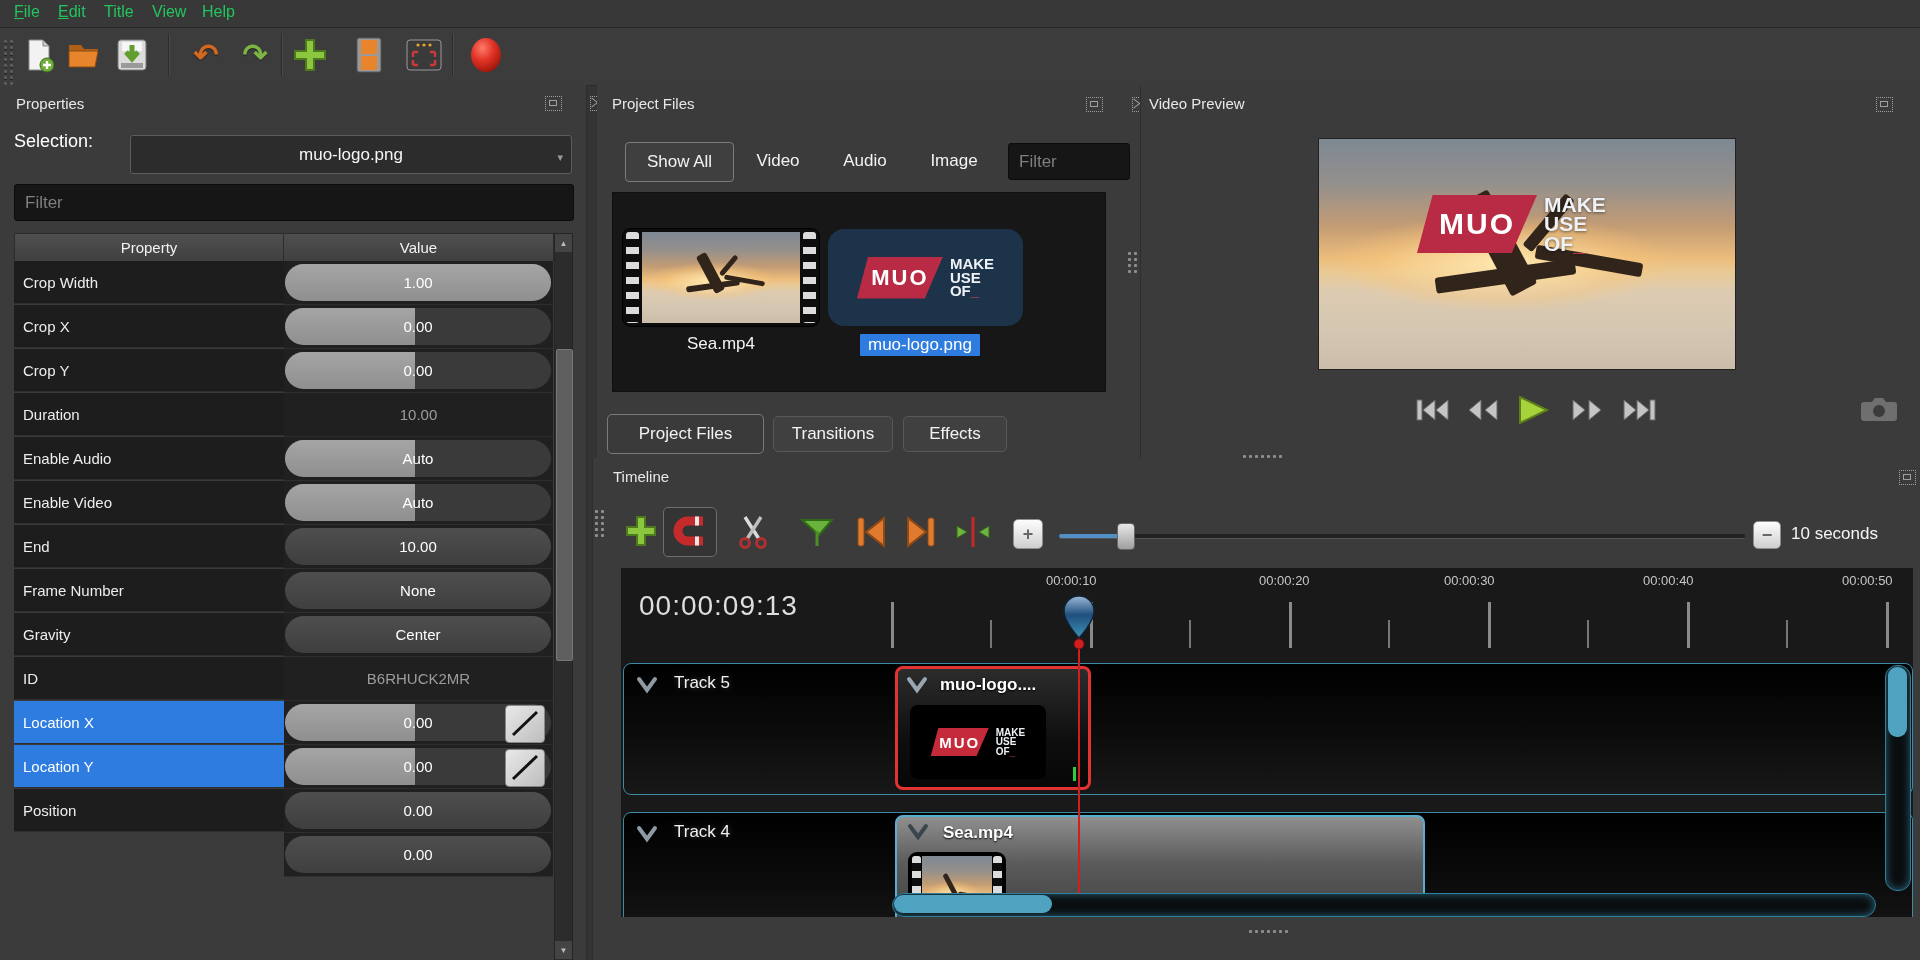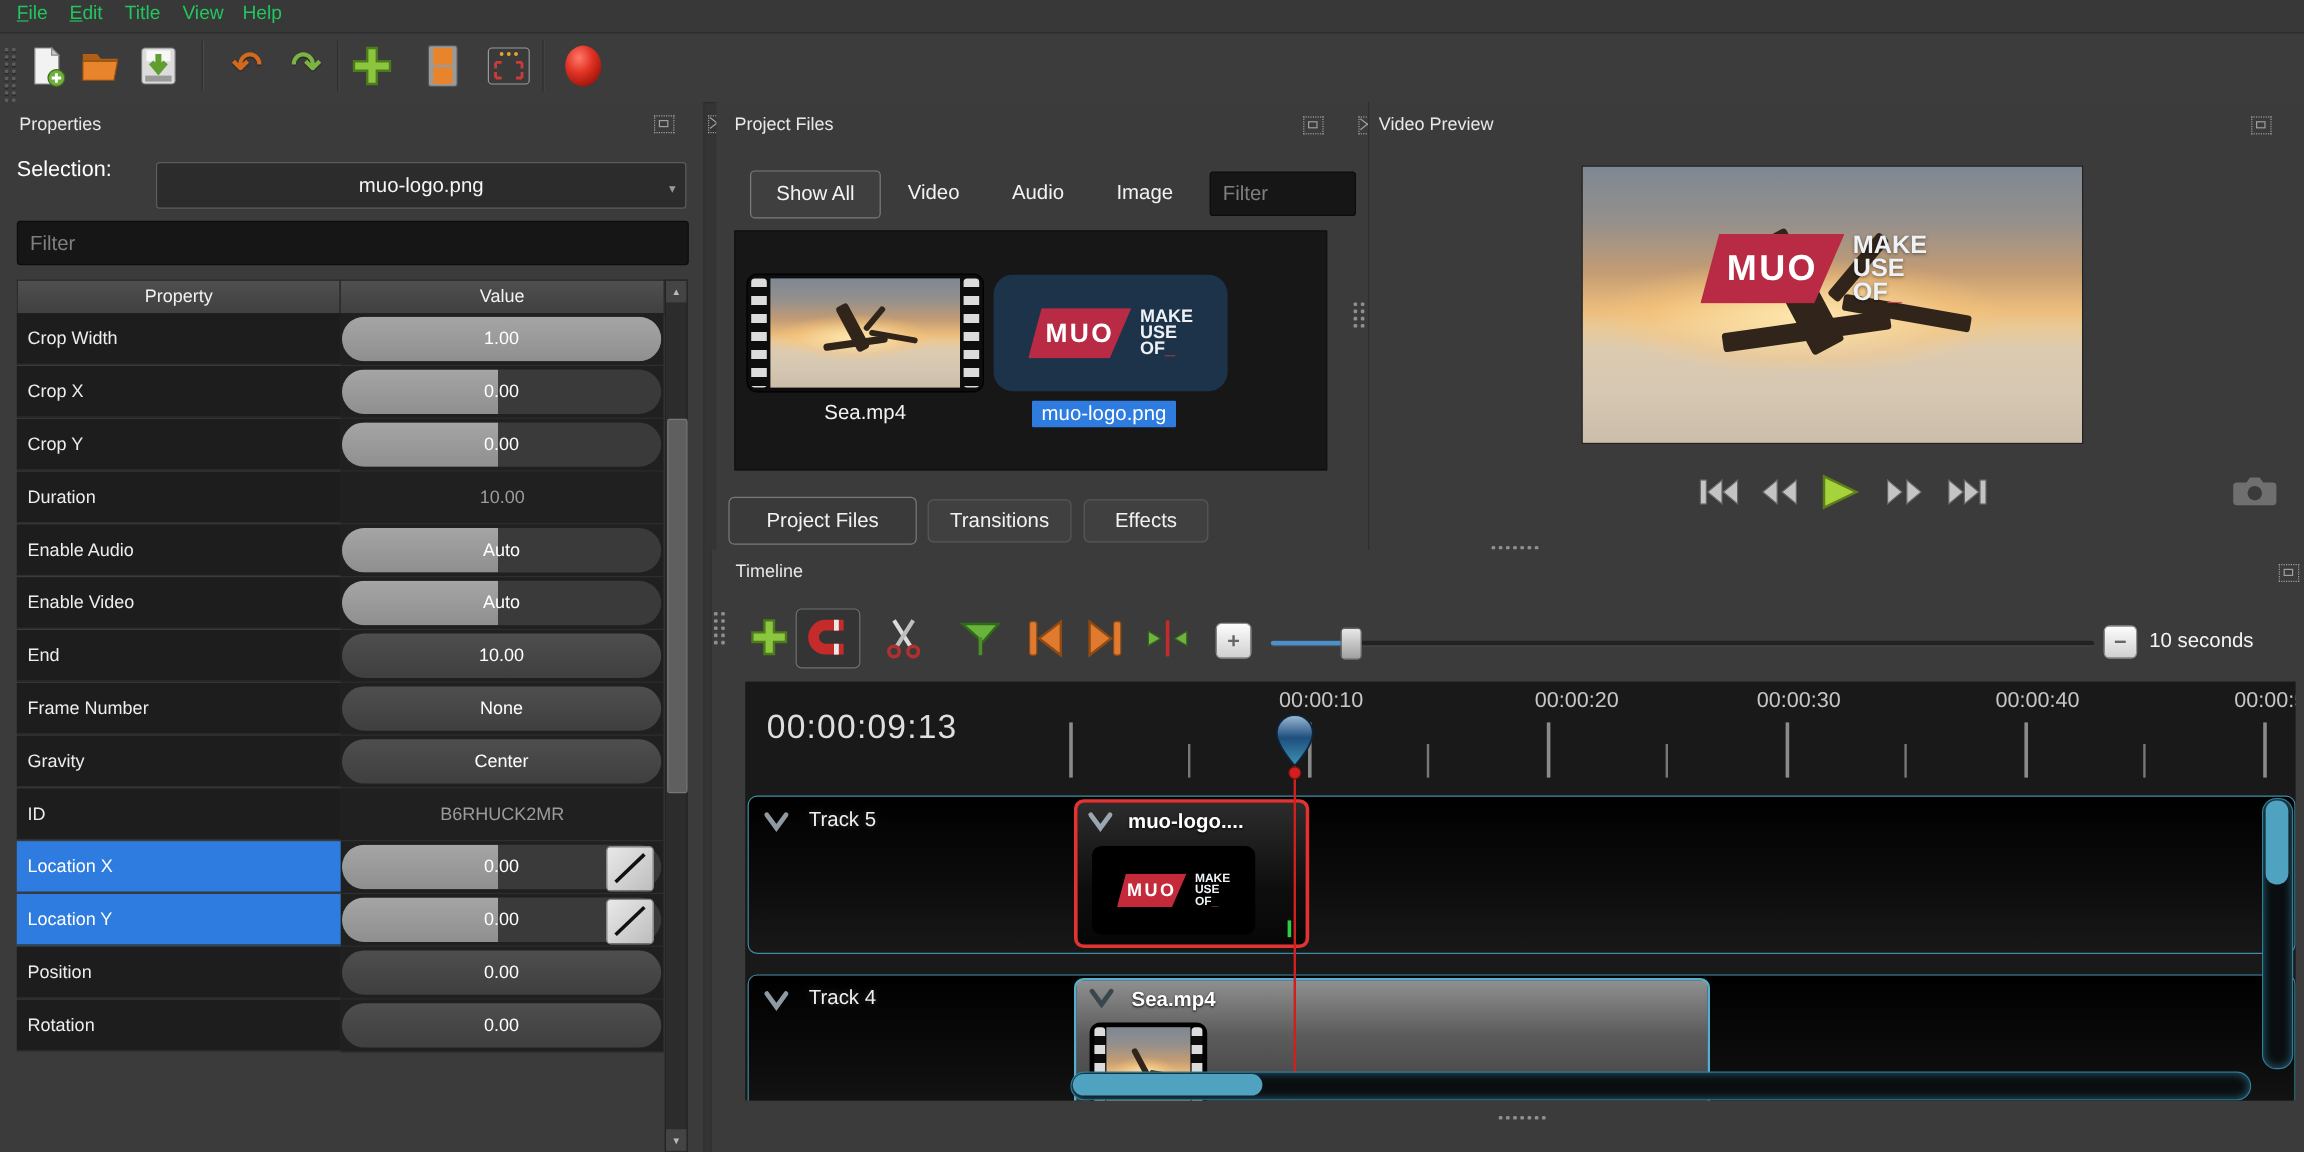--- a/index.html
+++ b/index.html
@@ -92,21 +92,21 @@
   #timeline{left:592px;top:458px;width:1328px;height:502px;background:#3b3b3b;border-left:1px solid #2e2e2e}
   .tl-icon{position:absolute;display:flex;align-items:center;justify-content:center}
   #magnet-btn{left:70px;top:49px;width:52px;height:48px;border:1px solid #6e6e6e;border-radius:5px;background:#343434}
   .sq-btn{background:linear-gradient(#fdfdfd,#cfcfcf);border:1px solid #8f8f8f;border-radius:5px;display:flex;align-items:center;justify-content:center;color:#666;font-weight:bold}
   #zslider-track{left:466px;top:76px;width:686px;height:4px;background:#222;border-radius:2px;border-bottom:1px solid #555}
   #zslider-fill{left:466px;top:76px;width:66px;height:4px;background:#5090c8;border-radius:2px}
   #zslider-handle{left:524px;top:65px;width:16px;height:25px;background:linear-gradient(#e8e8e8,#9f9f9f);border:1px solid #666;border-radius:4px}
   #zoom-label{left:1198px;top:66px;font-size:17px;color:#f5f5f5}
   #tl-canvas{left:28px;top:110px;width:1292px;height:349px;background:#191919;overflow:hidden}
   #timecode{left:18px;top:22px;font-size:28px;color:#dedede;letter-spacing:1px}
-  .rlabel{position:absolute;top:5px;width:90px;margin-left:-45px;text-align:right;font-size:18px;color:#c6c6c6}
+  .rlabel{position:absolute;top:5px;width:90px;margin-left:-45px;text-align:left;font-size:13px;color:#c6c6c6}
   .tick{position:absolute;background:#8a8a8a}
   .tick.tall{top:34px;width:3px;height:46px}
   .tick.short{top:52px;width:2px;height:28px;background:#777}
   .track{position:absolute;left:2px;width:1288px;height:130px;border:1px solid #3c8aa4;border-radius:8px;
          background:linear-gradient(180deg,#000 0%,#0c0c0c 55%,#181818 100%)}
   .track-name{position:absolute;left:50px;top:9px;font-size:17px;color:#f0f0f0;text-shadow:0 0 6px rgba(255,255,255,.25)}
   .chev{position:absolute;left:12px;top:12px}
   .clip{position:absolute;border-radius:8px;box-sizing:border-box}
   #clip-muo{left:274px;top:98px;width:196px;height:124px;border:3px solid #e23333;background:linear-gradient(180deg,#2c2c2c,#0e0e0e 60%,#070707)}
   #clip-sea{left:274px;top:247px;width:530px;height:120px;border:2px solid #55b0cf;background:linear-gradient(180deg,#8f8f8f,#5b5b5b 40%,#3a3a3a)}
@@ -342,21 +342,20 @@
     </div>
     <div class="prow" style="top:556px">
       <div class="pcell">Position</div>
       <div class="vcell">
           <div class="pill dark">
             <span class="val">0.00</span>
           </div>
         </div>
     </div>
     <div class="prow" style="top:600px">
-      <div class="pcell">Rotation</div>
       <div class="vcell">
           <div class="pill dark">
             <span class="val">0.00</span>
           </div>
         </div>
     </div>
     <div class="prow" style="top:644px">
     </div>
   </div>
 

